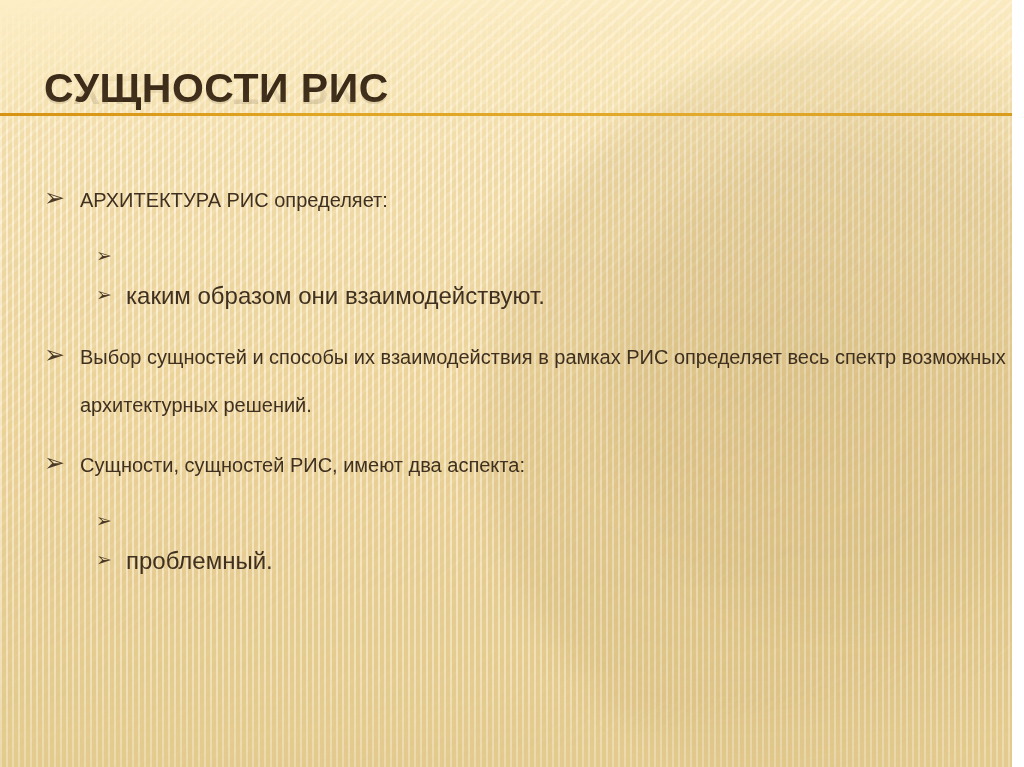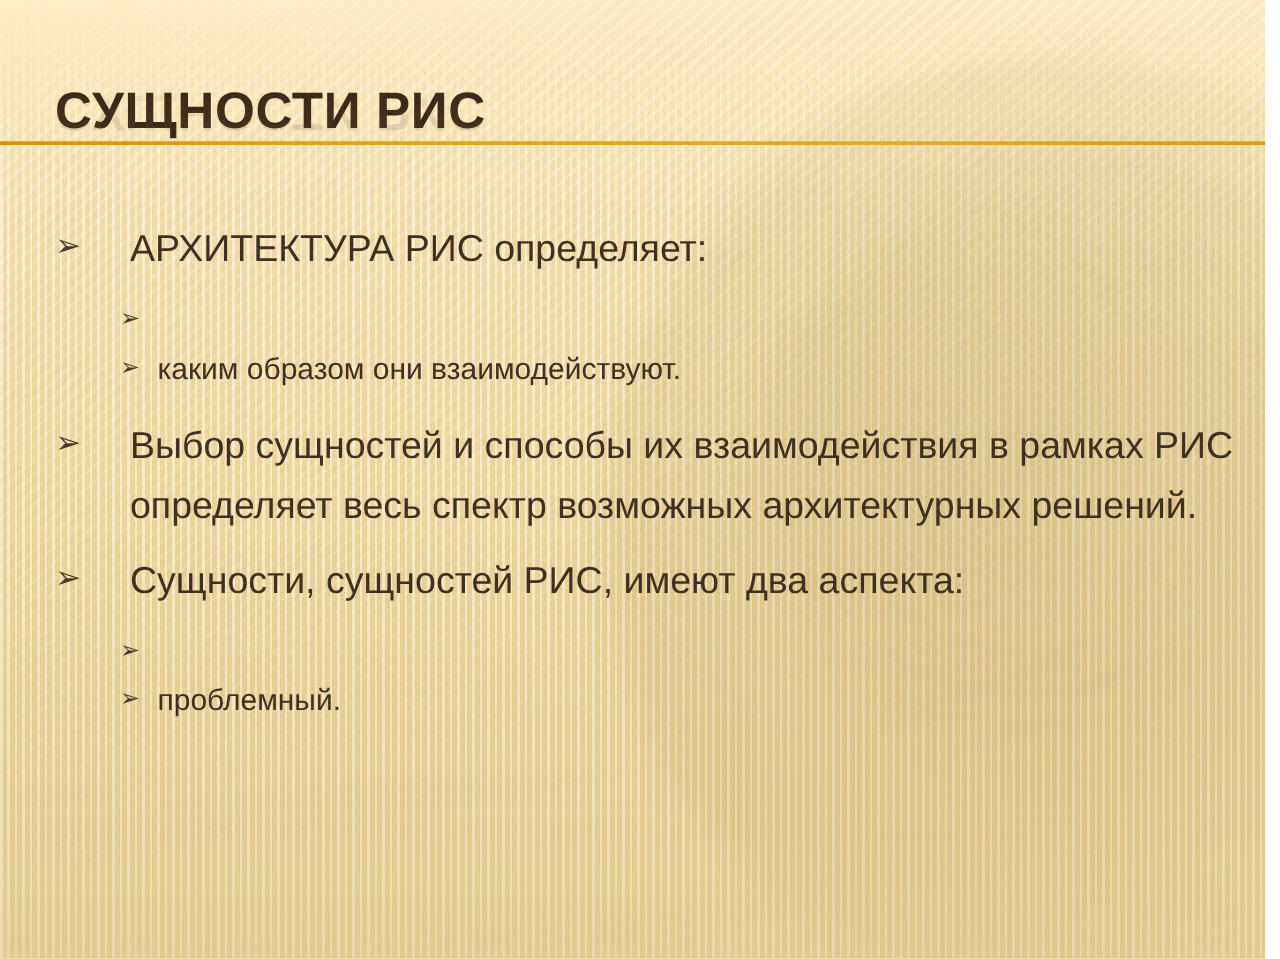--- a/index.html
+++ b/index.html
@@ -164,24 +164,23 @@
   .lvl1 {
     padding-left: 44px;
     margin-bottom: 4px;
   }
   .lvl1 .marker {
     width: 36px;
     font-size: 25px;
     padding-top: 9px;
   }
   .lvl1 .btext {
-    font-size: 30px;
+    font-size: 20px;
     line-height: 48px;
     max-width: 930px;
-    padding-left: 24px;
   }
 
   
   .lvl2 {
     padding-left: 96px;
     margin-bottom: 2px;
   }
   .lvl2 .marker {
     width: 30px;
     font-size: 19px;

